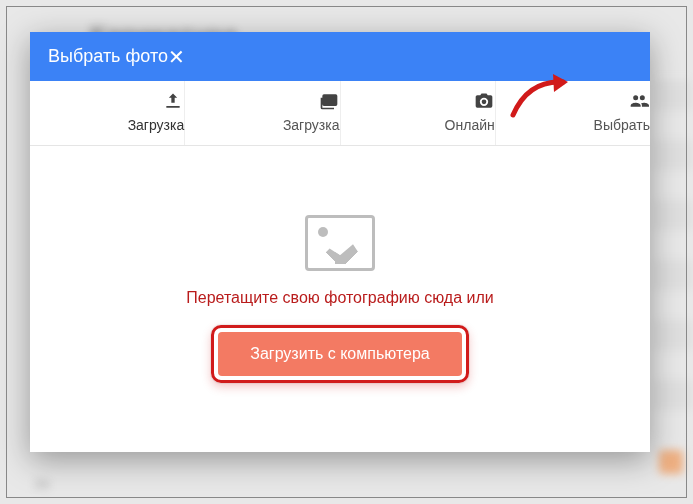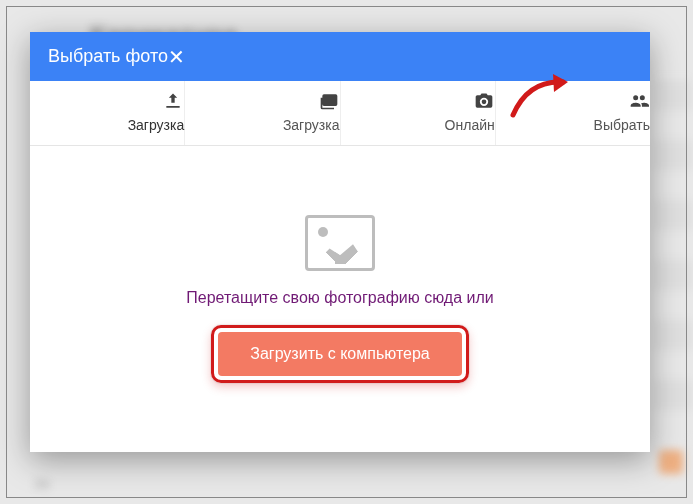--- a/index.html
+++ b/index.html
@@ -93,21 +93,21 @@
     background: #bdbdbd;
   }
   .img-placeholder::after {
     content: "";
     position: absolute; bottom: 4px; left: 6px; right: 6px; height: 22px;
     background:
       linear-gradient(45deg, transparent 48%, #bdbdbd 48% 100%) left/50% 100% no-repeat,
       linear-gradient(-45deg, transparent 38%, #bdbdbd 38% 100%) right/60% 100% no-repeat;
     clip-path: polygon(0 100%, 30% 30%, 50% 60%, 75% 10%, 100% 100%);
   }
-  .drop-text { color: #701a75; font-size: 16px; }
+  .drop-text { color: #b91c1c; font-size: 16px; }
 
   .upload-btn-wrap {
     border: 3px solid #d11a1a;
     border-radius: 10px;
     padding: 4px;
     box-shadow: 0 0 0 1px rgba(0,0,0,0.05), 0 4px 10px rgba(209,26,26,0.25);
   }
   .upload-btn {
     background: #f37a63;
     color: #fff;

